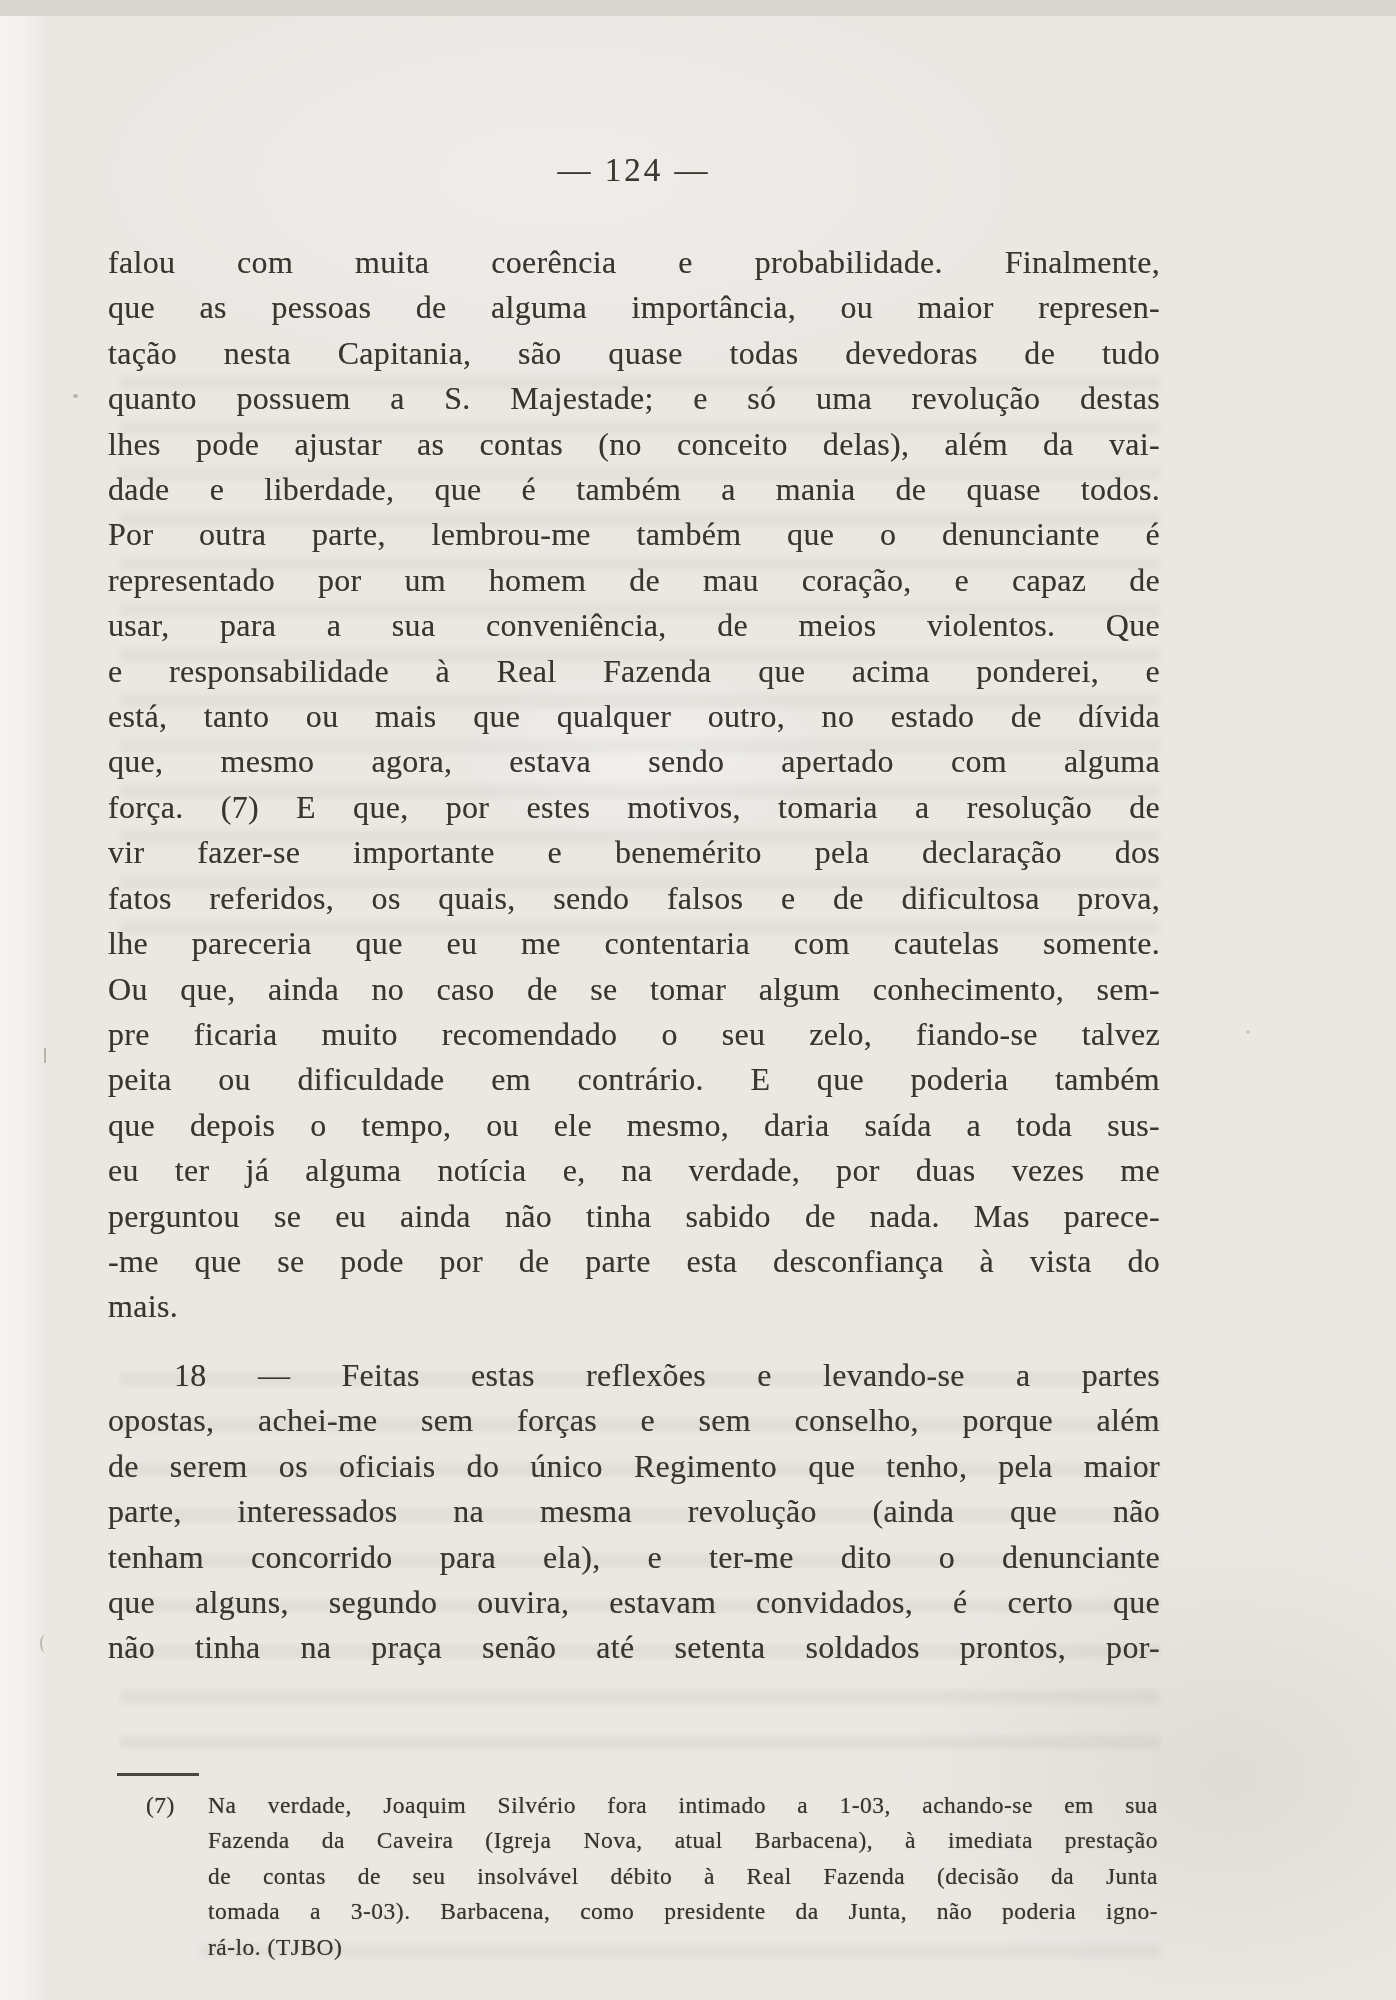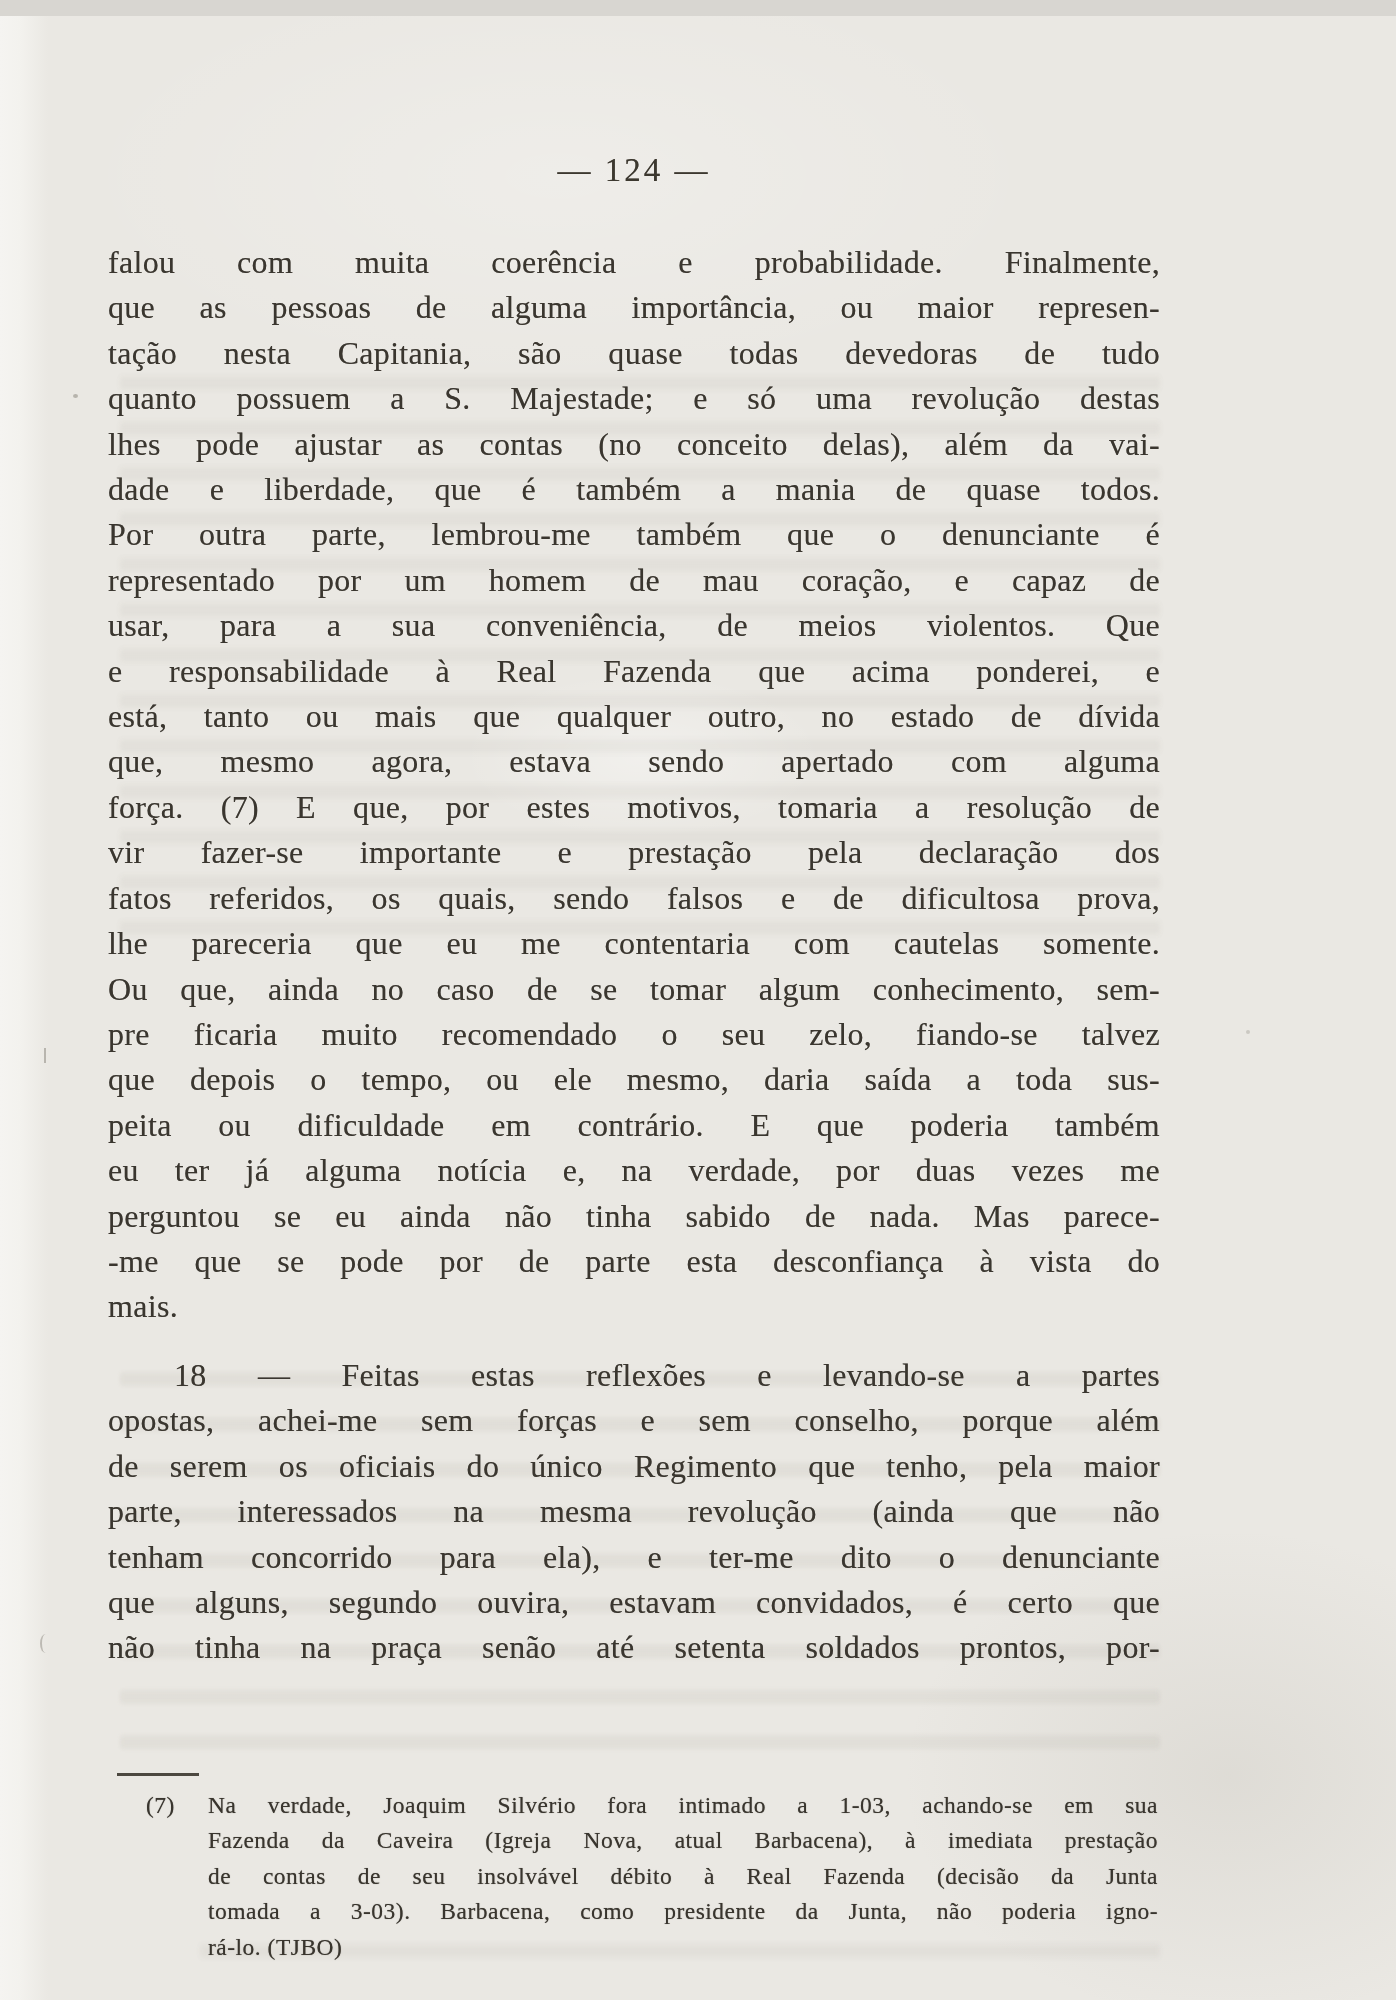--- a/index.html
+++ b/index.html
@@ -104,27 +104,27 @@
         <div class="line">quanto possuem a S. Majestade; e só uma revolução destas</div>
         <div class="line">lhes pode ajustar as contas (no conceito delas), além da vai-</div>
         <div class="line">dade e liberdade, que é também a mania de quase todos.</div>
         <div class="line">Por outra parte, lembrou-me também que o denunciante é</div>
         <div class="line">representado por um homem de mau coração, e capaz de</div>
         <div class="line">usar, para a sua conveniência, de meios violentos. Que</div>
         <div class="line">e responsabilidade à Real Fazenda que acima ponderei, e</div>
         <div class="line">está, tanto ou mais que qualquer outro, no estado de dívida</div>
         <div class="line">que, mesmo agora, estava sendo apertado com alguma</div>
         <div class="line">força. (7) E que, por estes motivos, tomaria a resolução de</div>
-        <div class="line">vir fazer-se importante e prestação pela declaração dos</div>
+        <div class="line">vir fazer-se importante e benemérito pela declaração dos</div>
         <div class="line">fatos referidos, os quais, sendo falsos e de dificultosa prova,</div>
         <div class="line">lhe pareceria que eu me contentaria com cautelas somente.</div>
         <div class="line">Ou que, ainda no caso de se tomar algum conhecimento, sem-</div>
         <div class="line">pre ficaria muito recomendado o seu zelo, fiando-se talvez</div>
+        <div class="line">peita ou dificuldade em contrário. E que poderia também</div>
         <div class="line">que depois o tempo, ou ele mesmo, daria saída a toda sus-</div>
-        <div class="line">peita ou dificuldade em contrário. E que poderia também</div>
         <div class="line">eu ter já alguma notícia e, na verdade, por duas vezes me</div>
         <div class="line">perguntou se eu ainda não tinha sabido de nada. Mas parece-</div>
         <div class="line">-me que se pode por de parte esta desconfiança à vista do</div>
         <div class="line last">mais.</div>
       </div>
 
     <div class="body-block para2">
         <div class="line indent">18 — Feitas estas reflexões e levando-se a partes</div>
         <div class="line">opostas, achei-me sem forças e sem conselho, porque além</div>
         <div class="line">de serem os oficiais do único Regimento que tenho, pela maior</div>

